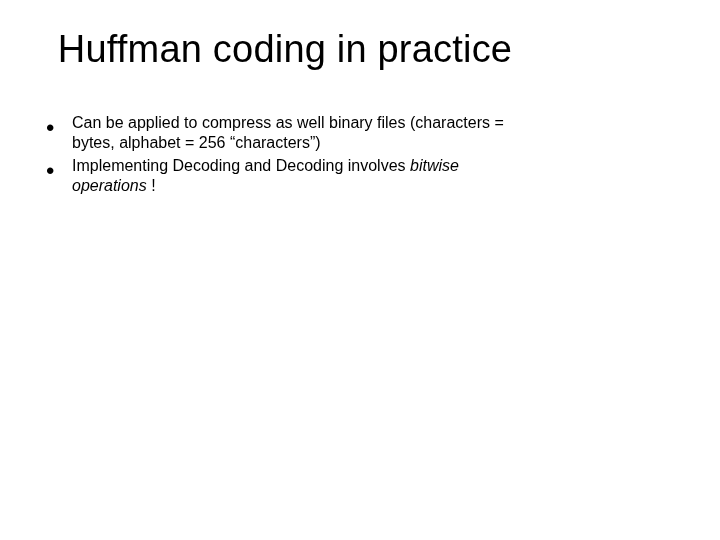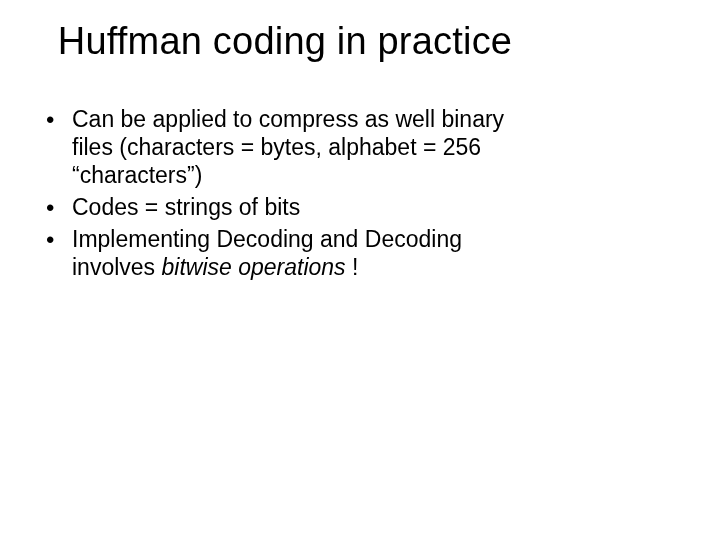--- a/index.html
+++ b/index.html
@@ -8,37 +8,37 @@
     width: 720px;
     height: 540px;
     background: #ffffff;
     font-family: Arial, Helvetica, sans-serif;
     color: #000000;
   }
   .slide {
     width: 570px;
     height: 540px;
     box-sizing: border-box;
-    padding: 20px 40px 40px 40px;
+    padding: 28px 40px 40px 40px;
     position: relative;
   }
   .title {
     font-size: 38px;
     text-align: center;
     margin: 0 0 42px 0;
     font-weight: normal;
     letter-spacing: 0.2px;
   }
   ul.bullets {
     list-style: none;
     margin: 0;
     padding: 0 4px 0 4px;
   }
   ul.bullets > li {
-    font-size: 23px;
+    font-size: 16px;
     line-height: 1.22;
     margin: 0 0 4px 0;
     padding-left: 28px;
     position: relative;
   }
   ul.bullets > li::before {
     content: "•";
     position: absolute;
     left: 2px;
     top: 0;
@@ -49,16 +49,15 @@
   }
 </style>
 </head>
 <body>
 
 <div class="slide">
   <h1 class="title">Huffman coding in practice</h1>
 
   <ul class="bullets">
     <li><span>Can be applied to compress as well binary files (characters = bytes, alphabet =  256 </span><span>“characters”</span><span>)</span></li>
-    <li><span>Codes = strings of bits</span></li>
     <li><span>Implementing Decoding and Decoding involves </span><span class="em">bitwise operations</span><span> !</span></li>
   </ul>
 </div>
 
 </body></html>

